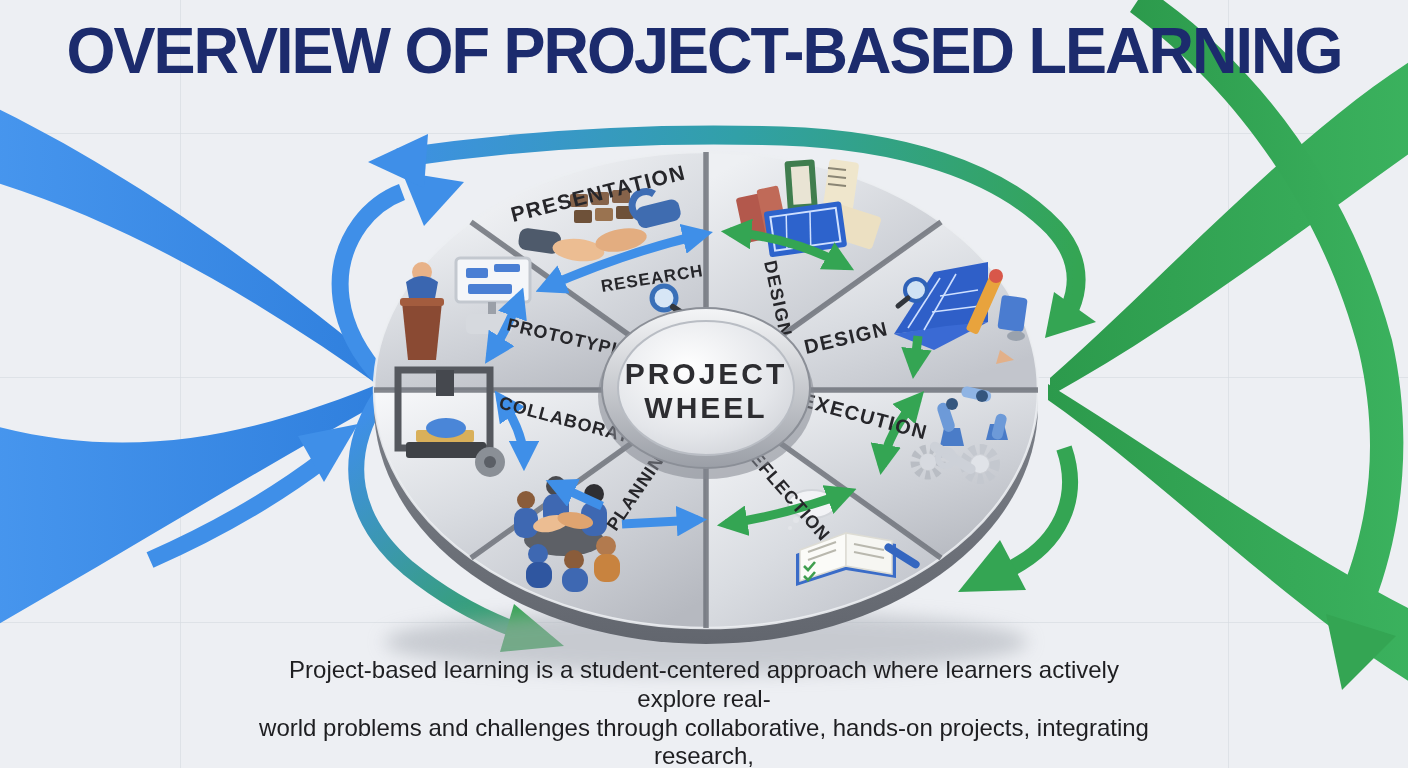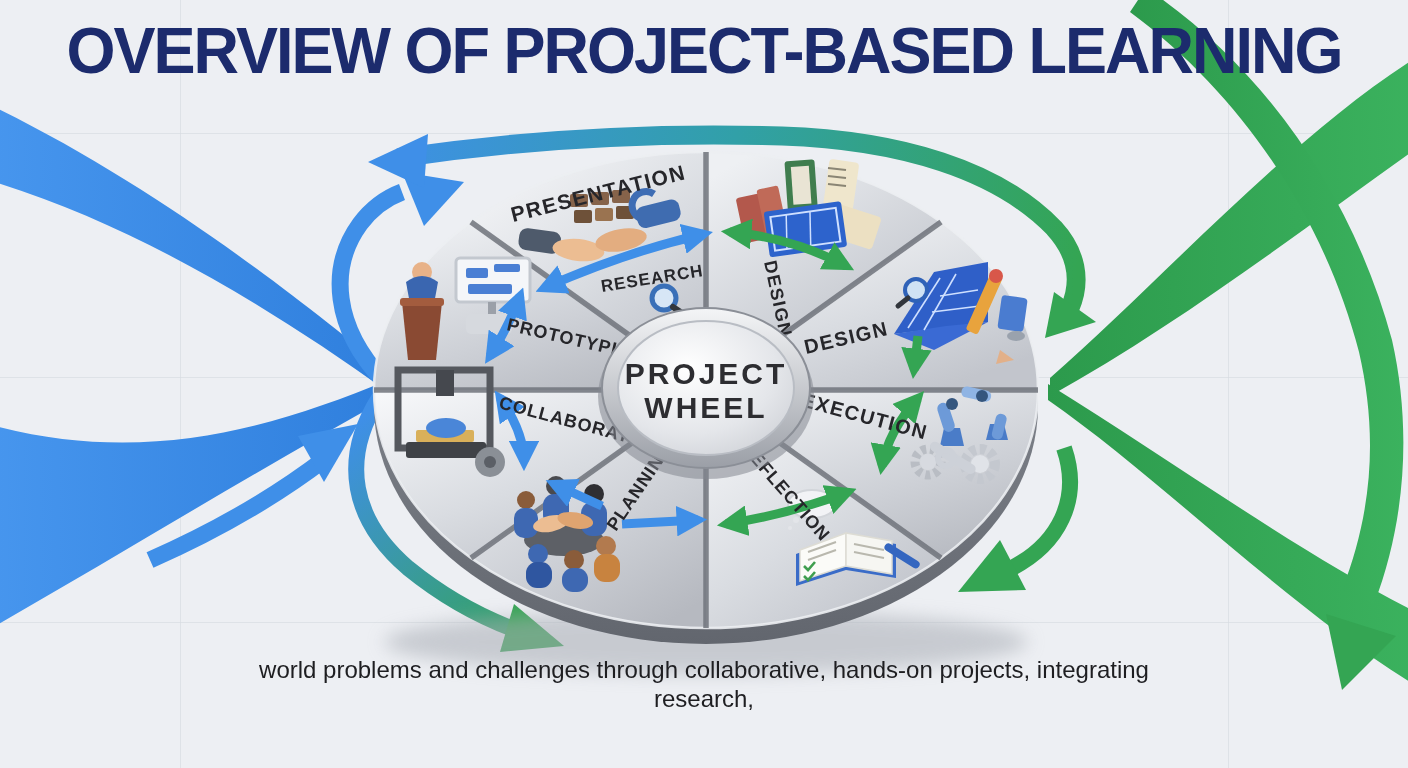--- a/index.html
+++ b/index.html
@@ -316,16 +316,17 @@
         <ellipse cx="706" cy="388" rx="88" ry="67" fill="url(#hubFace)" stroke="#b9bdc4" stroke-width="2"></ellipse>
         <text class="hub-label" x="706" y="384" font-size="30" text-anchor="middle">PROJECT</text>
         <text class="hub-label" x="706" y="418" font-size="30" text-anchor="middle">WHEEL</text>
       </g>
     </g>
   </svg>
 
   <h1 class="title">OVERVIEW OF PROJECT-BASED LEARNING</h1>
 
   <div class="desc">
+    <div>Project-based learning is a student-centered approach where learners actively explore real-</div>
     <div>world problems and challenges through collaborative, hands-on projects, integrating research,</div>
 
   </div>
 </div>
 
 </body></html>

